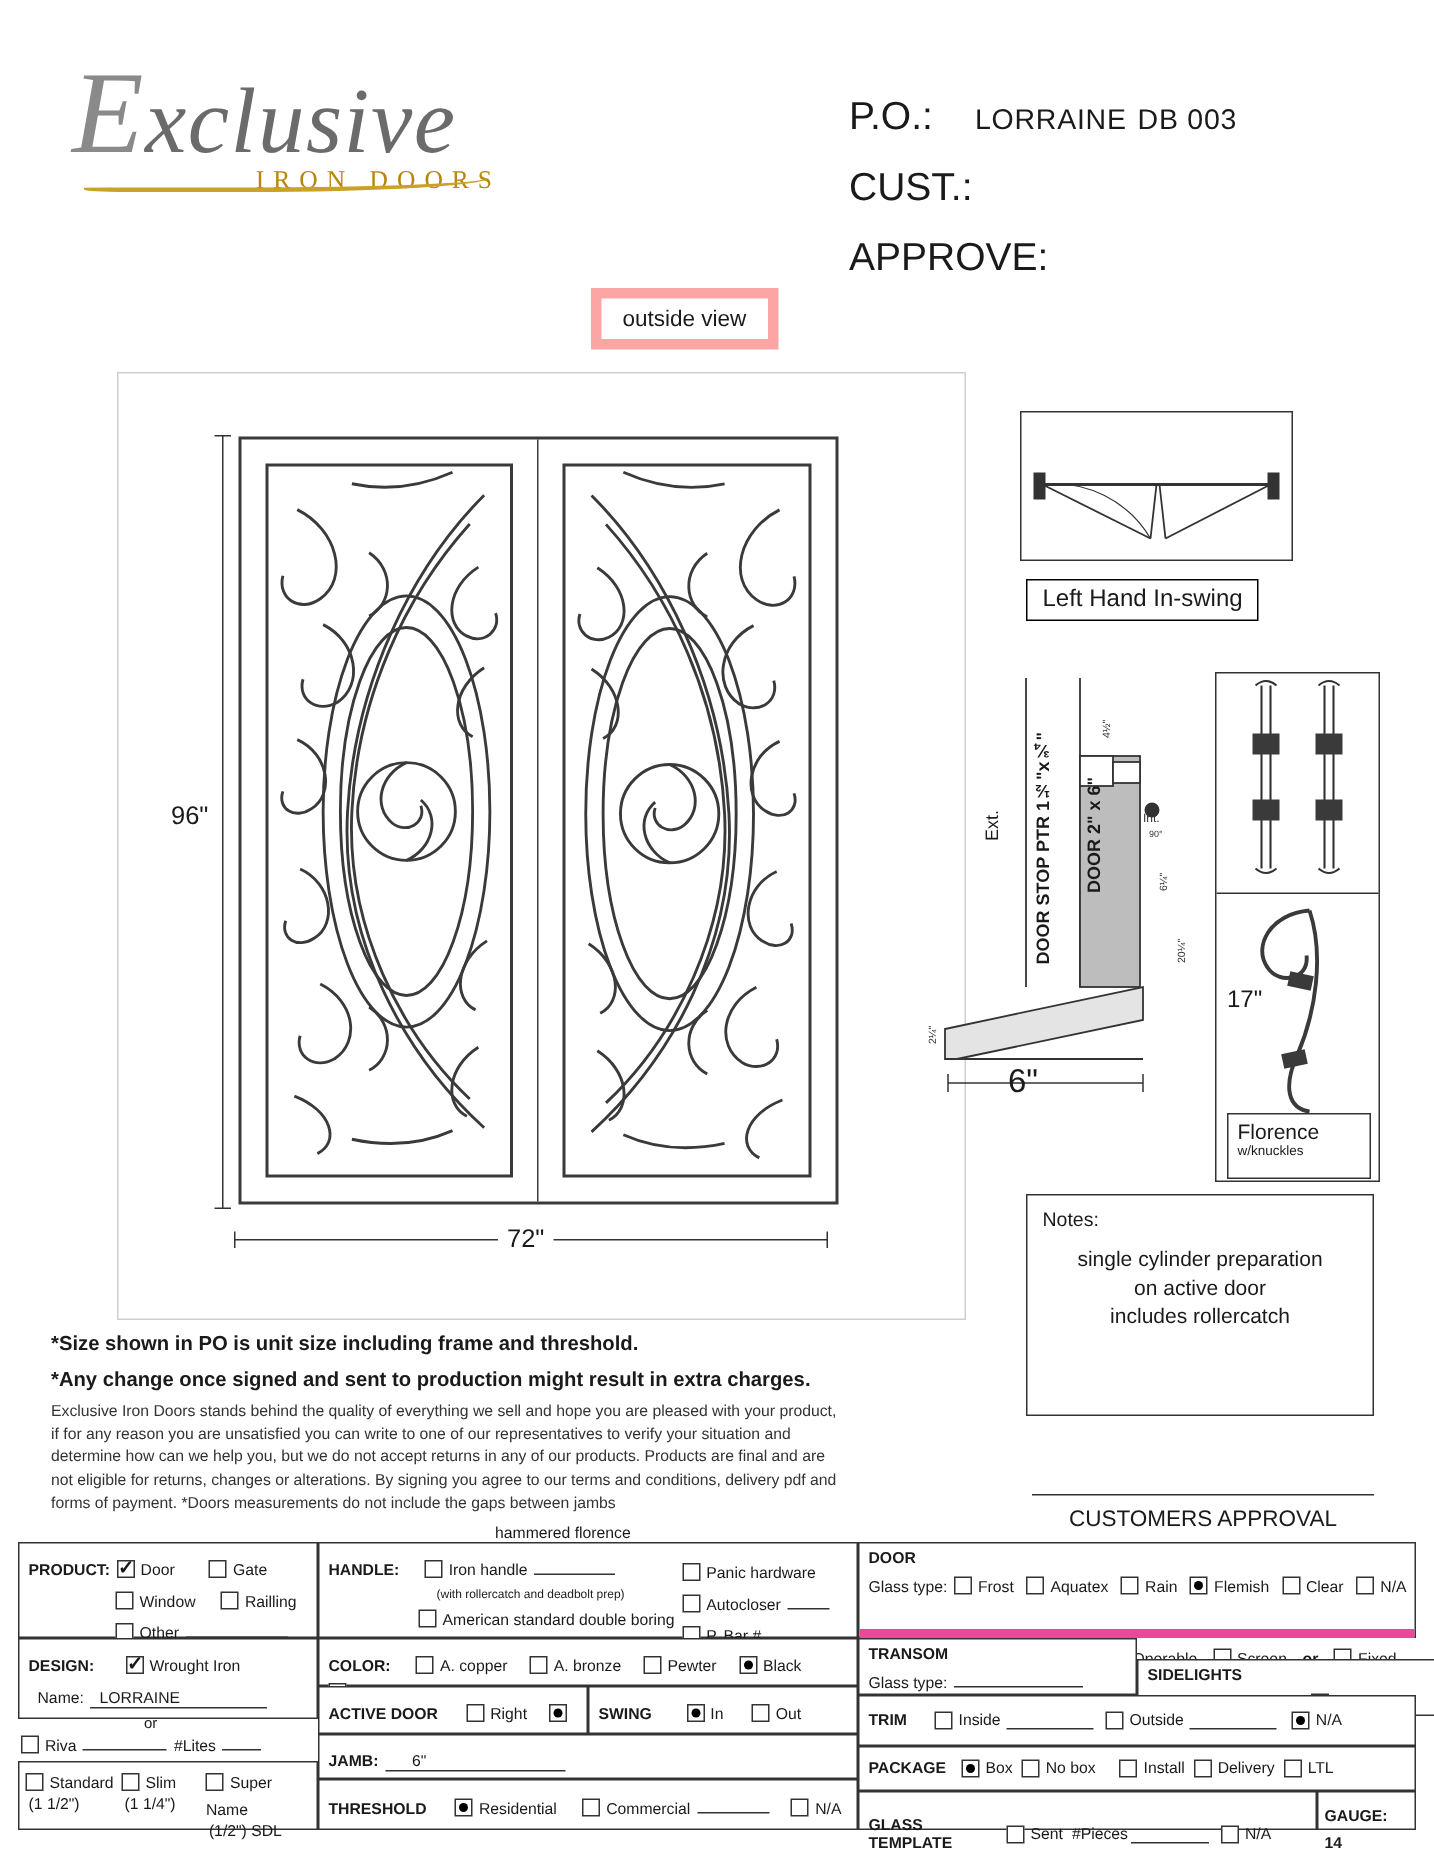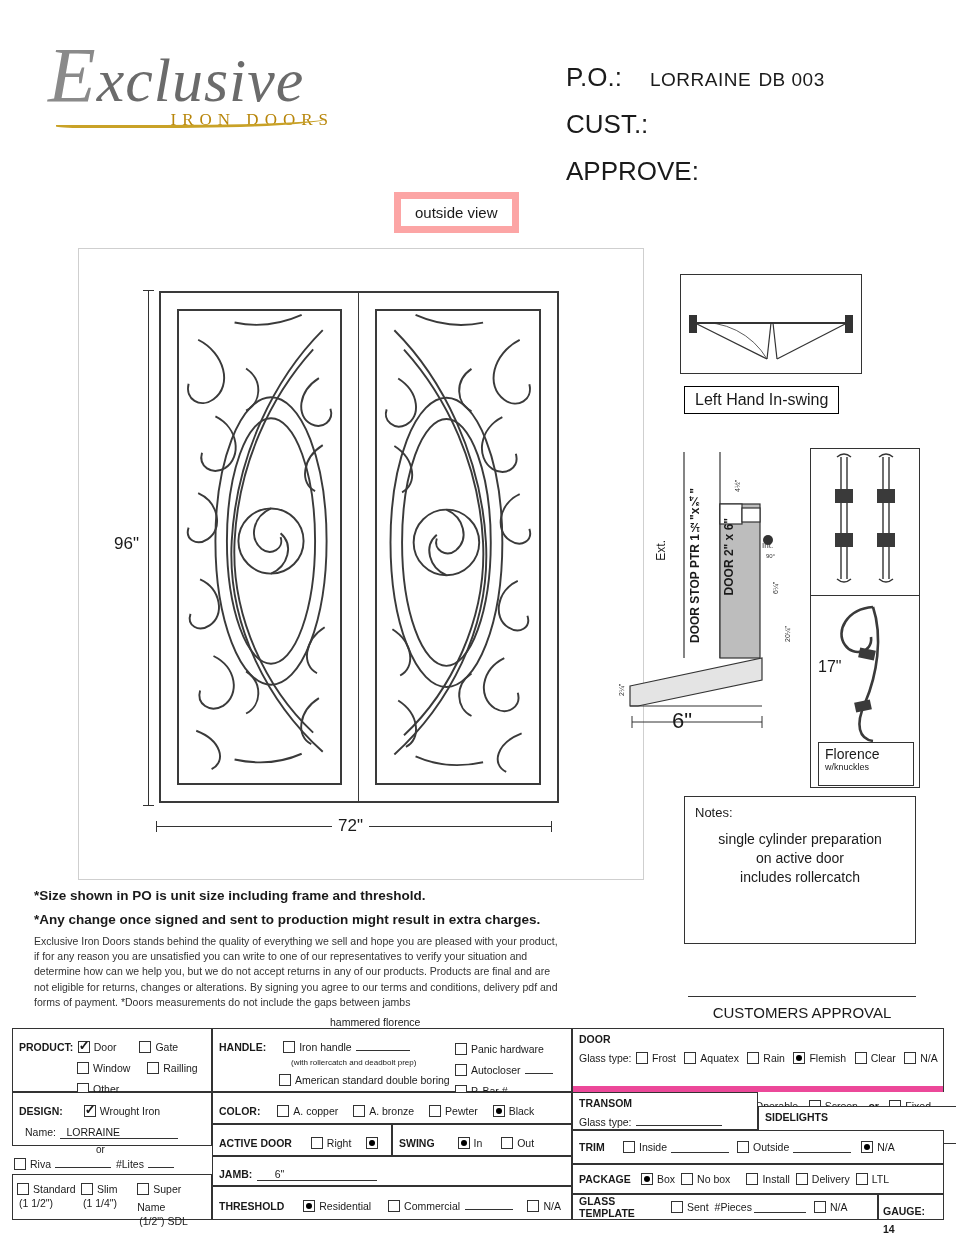--- a/index.html
+++ b/index.html
@@ -543,21 +543,21 @@
         <span class="cb"></span>
           <span class="ftxt">Install</span>
         <span class="cb" style="margin-left:6px"></span>
           <span class="ftxt">Delivery</span>
         <span class="cb" style="margin-left:6px"></span>
           <span class="ftxt">LTL</span>
       </div>
     </div>
 
     <div class="cell" style="left:560px; top:166px; width:306px; height:26px; padding:4px 6px;">
-      <div style="display:flex; align-items:center; height:100%;">
+      <div style="display:flex; align-items:center; height:100%;margin-top:16px;">
         <span class="sec-title" style="width:92px">GLASS TEMPLATE</span>
         <span class="cb"></span>
           <span class="ftxt">Sent</span>
         <span class="ftxt" style="margin-left:6px">#Pieces</span>
         <span class="ul" style="min-width:52px; margin-left:2px"></span>
         <span class="cb" style="margin-left:8px"></span>
           <span class="ftxt">N/A</span>
       </div>
     </div>
     <div class="cell" style="left:866px; top:166px; width:66px; height:26px; padding:6px 4px;">

